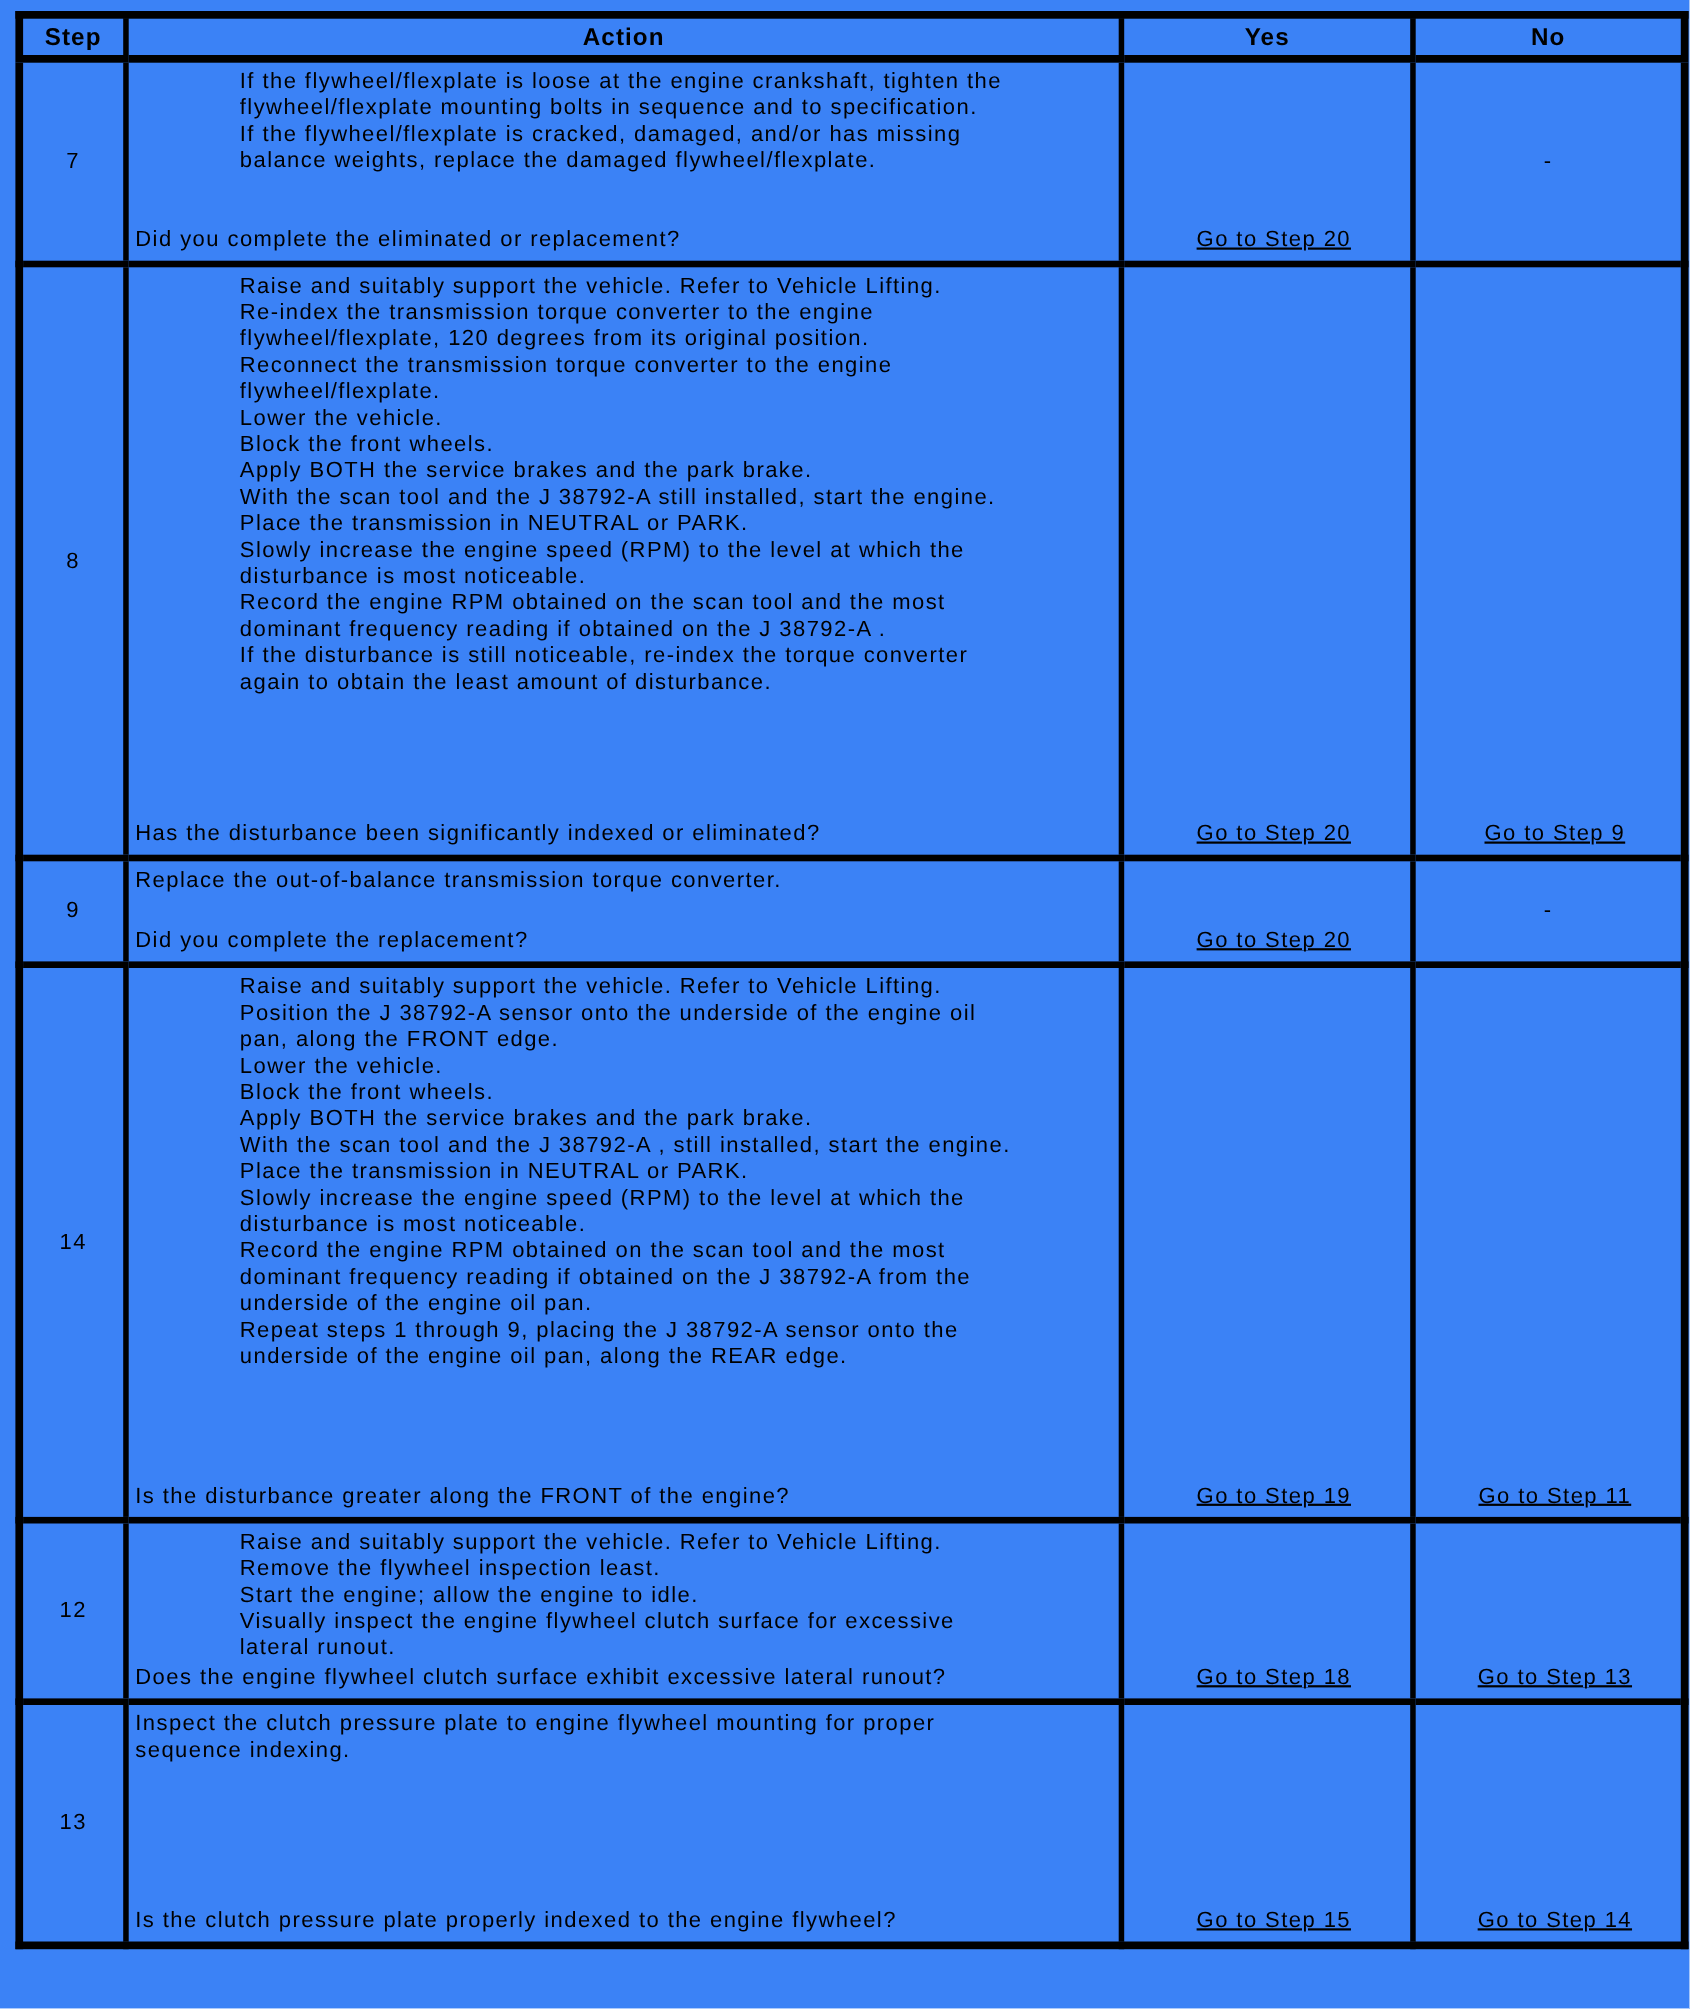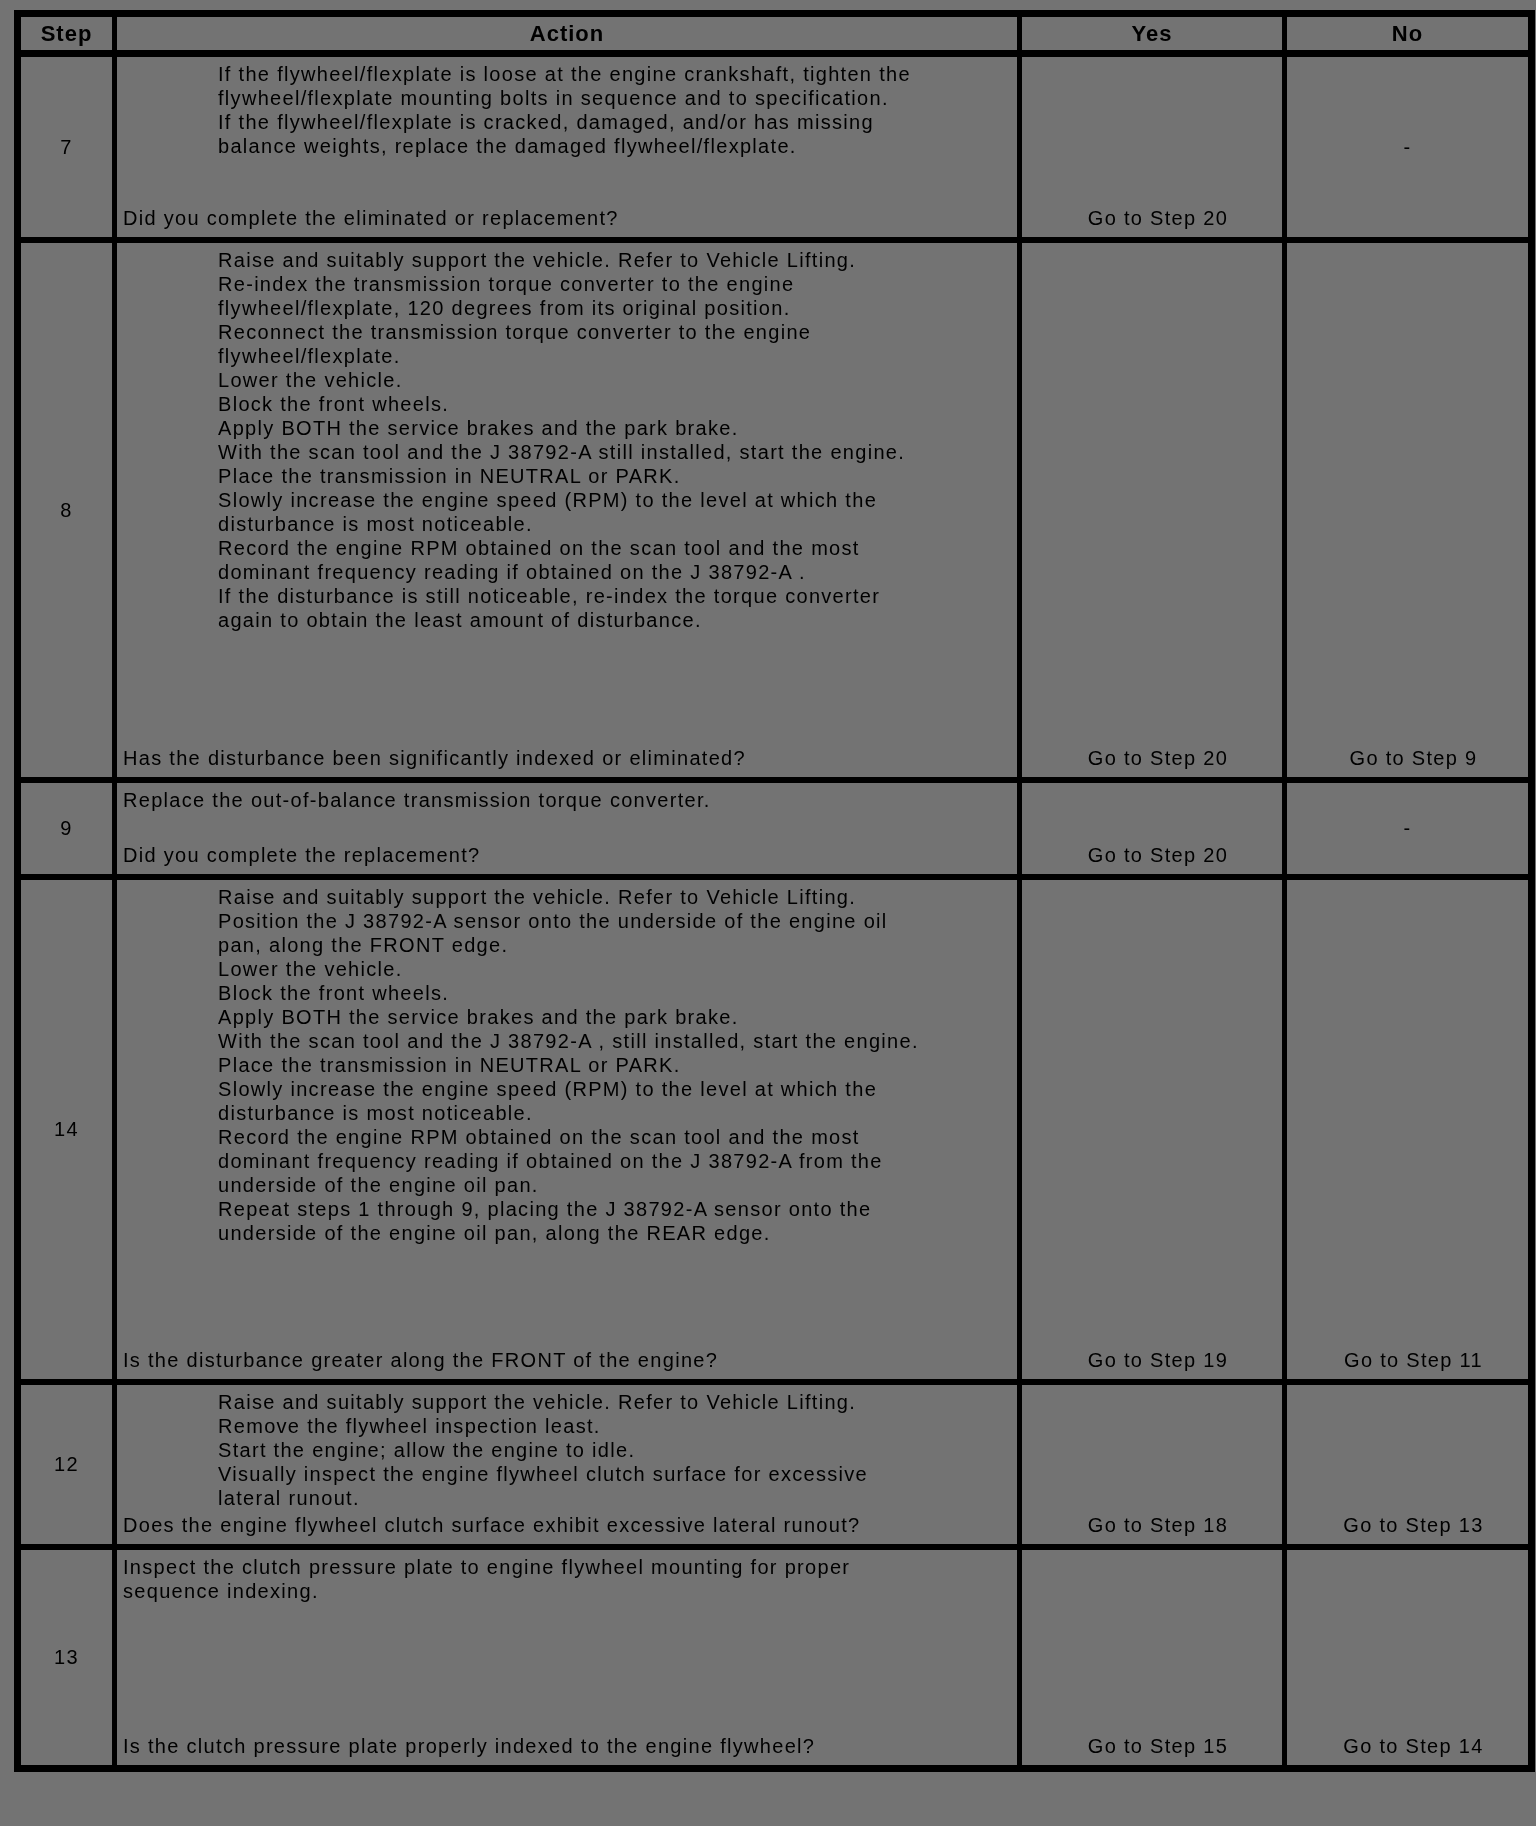--- a/index.html
+++ b/index.html
@@ -4,21 +4,21 @@
 <style>
   html, body {
     margin: 0;
     padding: 0;
     background: #ffffff;
   }
   .page {
     position: relative;
     width: 1536px;
     height: 1826px;
-    background: #737373;
+    background: #3b82f6;
     font-family: "Liberation Sans", sans-serif;
     color: #000000;
   }
   table.decision {
     position: absolute;
     left: 14px;
     top: 10px;
     width: 1514px;
     border-collapse: collapse;
     table-layout: fixed;
@@ -82,20 +82,21 @@
     vertical-align: middle;
     text-align: center;
   }
   .goto {
     position: absolute;
     left: 12px;
     right: 0;
     bottom: 7px;
     text-align: center;
     white-space: nowrap;
+    text-decoration: underline;
   }
   .dash { display: inline-block; }
 </style>
 </head>
 <body>
 
 <div class="page">
   <table class="decision">
     <colgroup>
       <col class="c-step">

